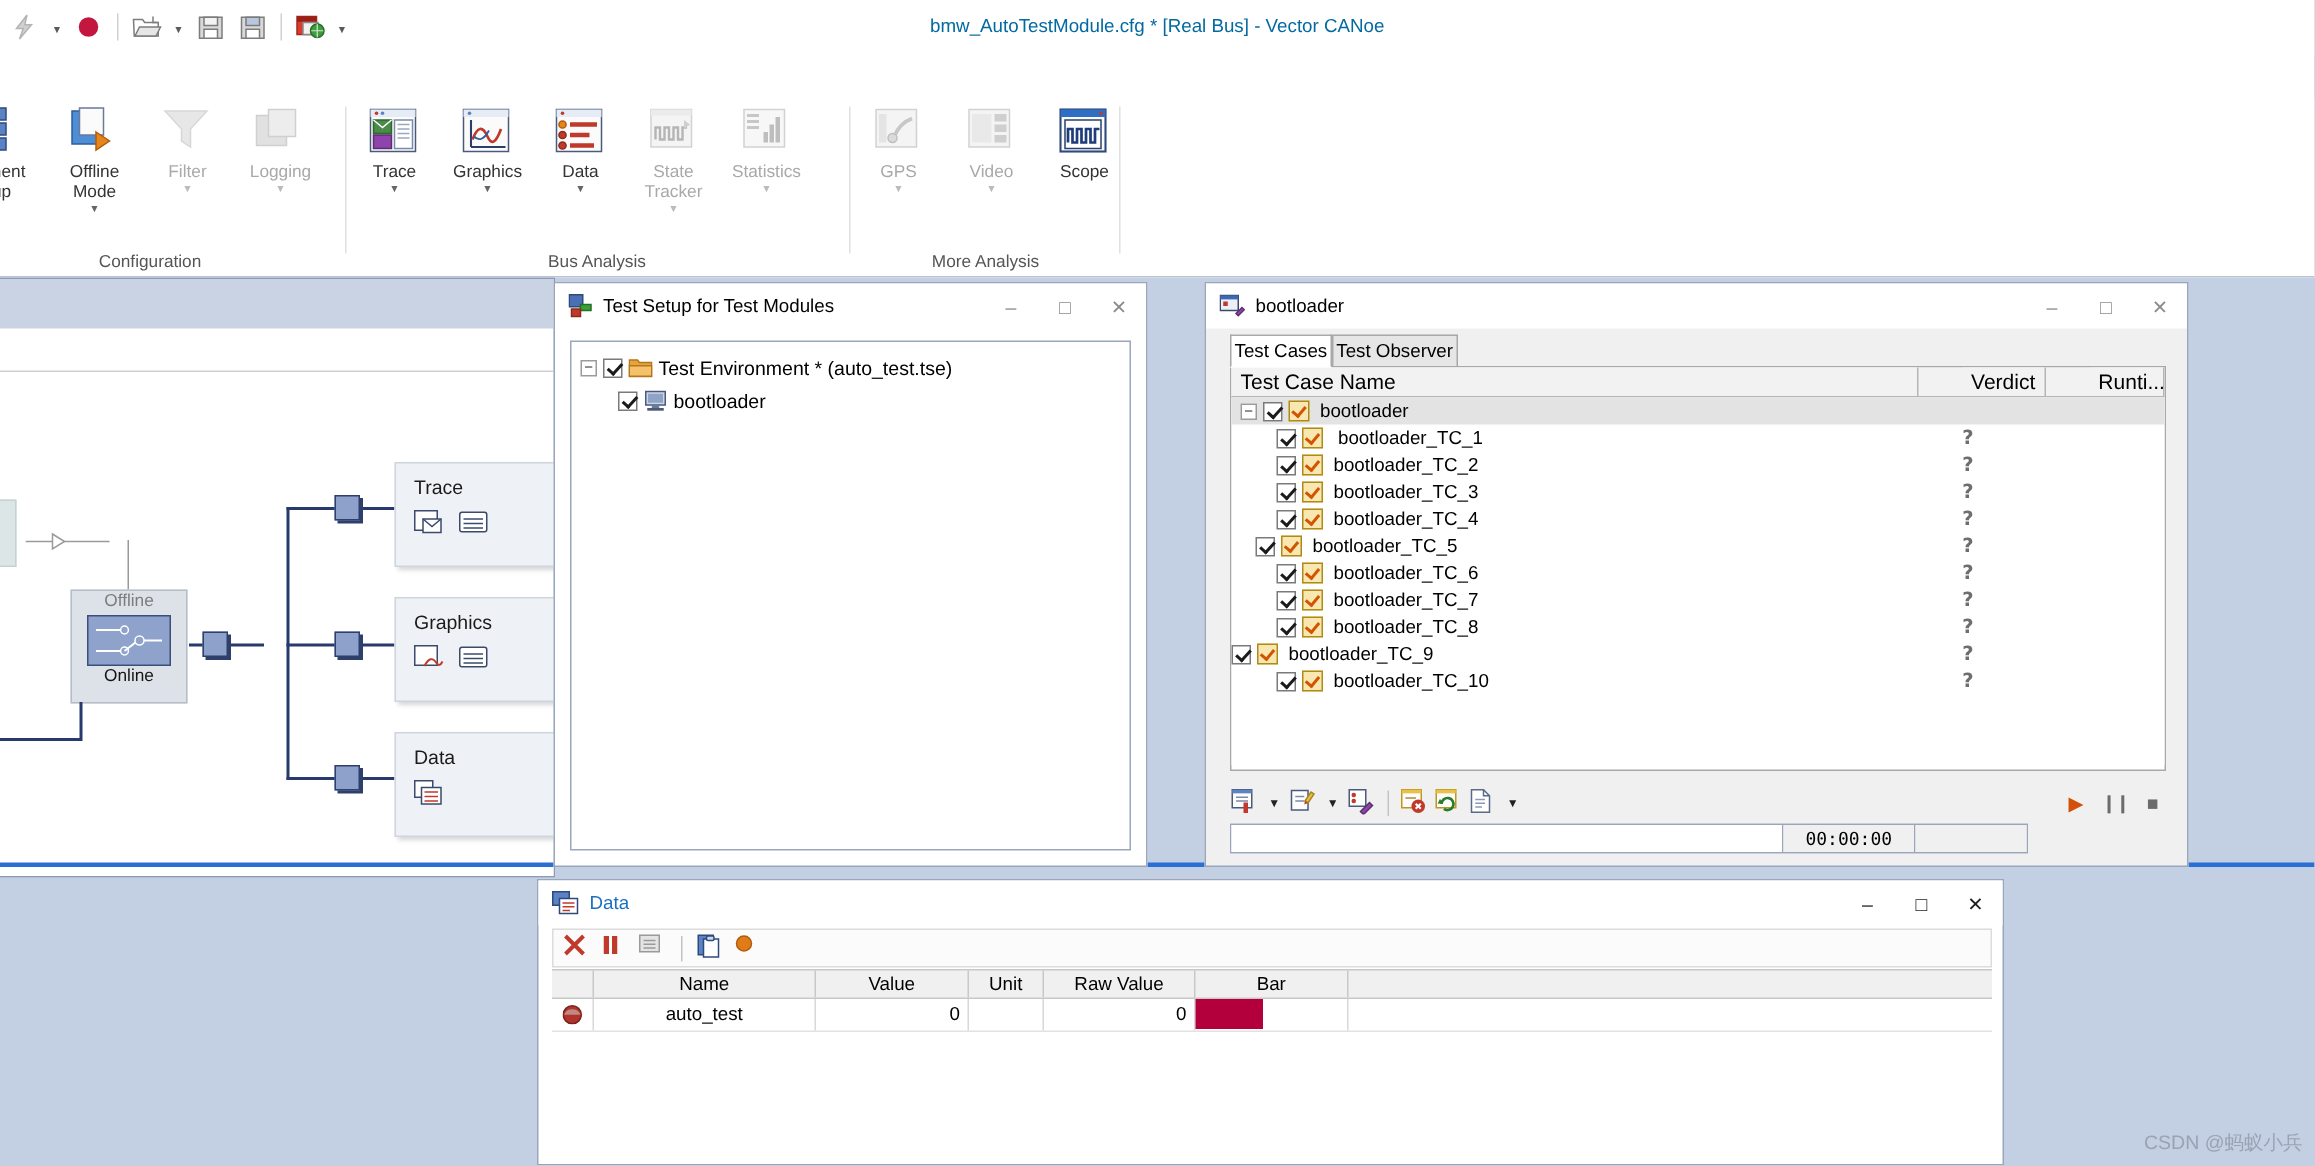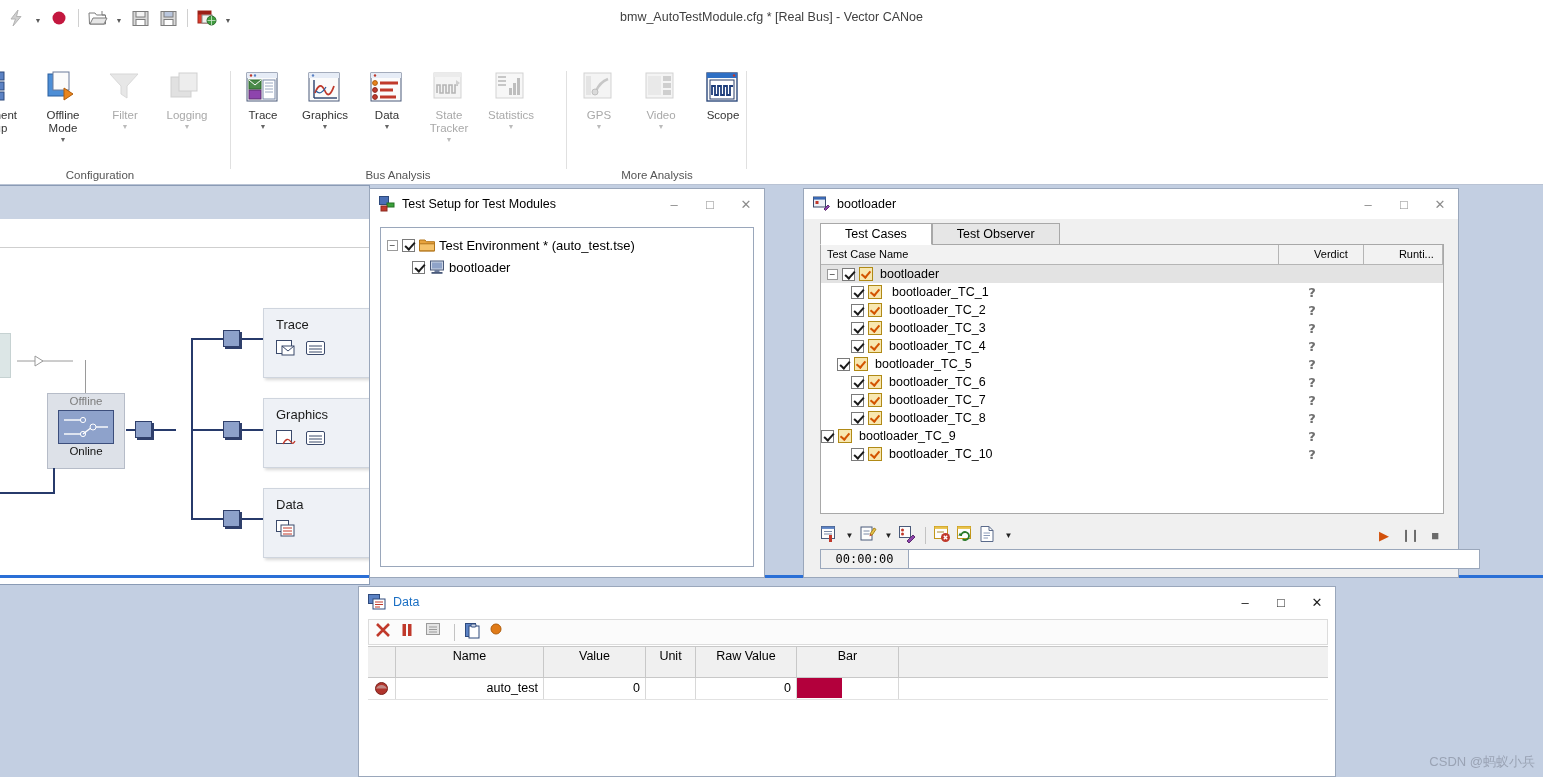--- a/index.html
+++ b/index.html
@@ -31,21 +31,21 @@
     justify-content: center; cursor: pointer;
   }
   .qat-arrow {
     width: 12px; height: 26px; display: flex; align-items: flex-end;
     justify-content: center; padding-bottom: 7px; cursor: pointer;
     color: #5a5a5a; font-size: 7px;
   }
   .qat-sep { width: 1px; height: 18px; background: #d0d0d0; margin: 0 4px; }
   #app-title {
     position: absolute; left: 0; top: 10px; width: 100%;
-    text-align: center; font-size: 12.5px; color: #404040;
+    text-align: center; font-size: 12.5px; color: #0369a1;
   }
 
   
   #ribbon-tabs {
     position: absolute; left: 0; top: 38px; width: 100%; height: 27px;
     border-bottom: 1px solid #d4d4d4; background: #fff;
   }
   #tab-accent {
     position: absolute; left: 0; top: 0; width: 9px; height: 27px;
     background: #b5023c;
@@ -179,31 +179,31 @@
   }
 
   
   #win-bootloader { left: 803px; top: 188px; width: 656px; height: 390px; background: #f0f0f0; }
   #bl-inner {
     position: absolute; left: 8px; top: 32px; width: 640px; height: 350px;
     background: #f0f0f0;
   }
   #bl-tabs { position: absolute; left: 8px; top: 2px; height: 22px; display: flex; }
   .bl-tab {
-    height: 22px; line-height: 21px; padding: 0 24px; font-size: 12.5px;
+    height: 22px; line-height: 21px; padding: 0 2px; font-size: 12.5px;
     border: 1px solid #a8a8a8; background: #e6e6e6; cursor: pointer;
   }
   .bl-tab.active { background: #fff; border-bottom-color: #fff; position: relative; z-index: 2; }
   #bl-panel {
     position: absolute; left: 8px; top: 23px; width: 624px; height: 270px;
     background: #fff; border: 1px solid #a8a8a8;
   }
   #tc-header {
     display: flex; height: 20px; background: #f2f2f2;
-    border-bottom: 1px solid #b5b5b5; font-size: 11px; gap: 29px;
+    border-bottom: 1px solid #b5b5b5; font-size: 14px; gap: 29px;
   }
   .tc-th {
     border-right: 1px solid #b5b5b5; padding-left: 6px; line-height: 19px;
     background: #f2f2f2; overflow: hidden; white-space: nowrap; cursor: pointer;
   }
   #tc-list { position: relative; height: 245px; background: #fff; }
   .tc-row {
     display: flex; align-items: center; height: 18px; font-size: 12.5px;
     position: relative;
   }
@@ -223,41 +223,41 @@
     border: solid #d35400; border-width: 0 2px 2px 0; transform: rotate(40deg);
   }
   #bl-toolbar {
     position: absolute; left: 8px; top: 300px; width: 624px; height: 28px;
     display: flex; align-items: center; gap: 3px;
   }
   .tb-icon { width: 20px; height: 20px; cursor: pointer; }
   .tb-caret { font-size: 8px; color: #222; width: 13px; text-align: center; cursor: pointer; }
   .tb-sep { width: 1px; height: 17px; background: #c3c3c3; margin: 0 4px; }
   #bl-status {
-    position: absolute; left: 8px; top: 328px; width: 660px; height: 20px;
-    display: flex; border: 1px solid #9aa7bb; background: #fff; flex-direction: column;
+    position: absolute; left: 8px; top: 328px; width: 532px; height: 20px;
+    display: flex; border: 1px solid #9aa7bb; background: #fff;
   }
   #bl-progress { flex: 1; border-right: 1px solid #9aa7bb; background: #fff; }
   #bl-time {
     width: 88px; text-align: center; line-height: 18px; font-size: 12px;
     border-right: 1px solid #9aa7bb; background: #f0f0f0;
     font-family: "DejaVu Sans Mono", monospace;
   }
   #bl-extra { width: 74px; background: #f0f0f0; }
 
   
   #win-data { left: 358px; top: 586px; width: 978px; height: 191px; background: #fff; }
   #dw-toolbar {
     position: absolute; left: 9px; top: 32px; width: 960px; height: 26px;
     display: flex; align-items: center; gap: 5px;
     background: #fbfbfb; border: 1px solid #dcdcdc; padding-left: 6px;
   }
   #dw-table { position: absolute; left: 9px; top: 59px; width: 960px; height: 120px; }
   #dw-header {
-    display: flex; height: 32px; background: #f0f0f0;
+    display: flex; height: 20px; background: #f0f0f0;
     border-top: 1px solid #c8c8c8; border-bottom: 1px solid #c8c8c8;
     font-size: 12.5px;
   }
   .dw-th {
     border-right: 1px solid #c8c8c8; line-height: 19px; text-align: center;
     cursor: pointer; white-space: nowrap;
   }
   .dw-row { display: flex; height: 22px; font-size: 12.5px; border-bottom: 1px solid #e2e2e2; }
   .dw-td { border-right: 1px solid #d8d8d8; line-height: 21px; padding: 0 5px; }
 
@@ -881,21 +881,21 @@
         <div class="dw-th" style="width: 102px;">Bar</div>
       </div>
     <div id="dw-body">
         <div class="dw-row">
           <div class="dw-td" style="width: 28px; display: flex; align-items: center; justify-content: center;">
             <svg width="13" height="13">
               <circle cx="6.5" cy="6.5" r="6" fill="#b0342c" stroke="#7a231d"></circle>
               <path d="M1 6.5 a6 6 0 0 1 11 0 z" fill="#cfcfcf" opacity="0.55"></path>
             </svg>
           </div>
-          <div class="dw-td" style="width: 148px; text-align: right;">auto_test</div>
+          <div class="dw-td" style="width: 148px; text-align: center;">auto_test</div>
           <div class="dw-td" style="width: 102px; text-align: right;">0</div>
           <div class="dw-td" style="width: 50px; text-align: left;"></div>
           <div class="dw-td" style="width: 101px; text-align: right;">0</div>
           <div class="dw-td" style="width: 102px; padding: 0px; position: relative;">
             <div style="position: absolute; left: 0px; top: 0px; bottom: 1px; width: 45%; background: rgb(179, 0, 60);"></div>
           </div>
         </div>
       </div>
   </div>
 </div>

